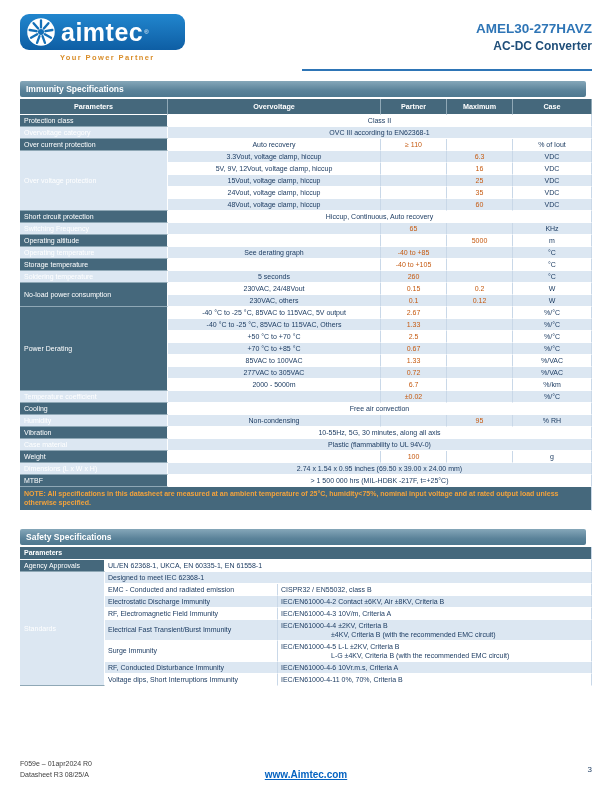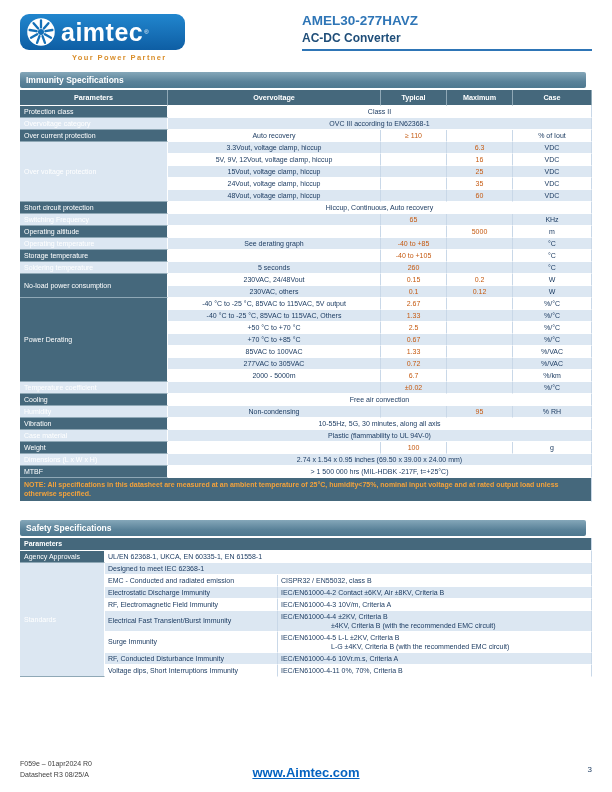--- a/index.html
+++ b/index.html
@@ -6,22 +6,22 @@
   .page { width:612px; height:792px; position:relative; background:#ffffff;
           font-family:"Liberation Sans", sans-serif; overflow:hidden; }
   .content { padding:14px 20px 0 20px; }
 
   
   .header { display:flex; justify-content:space-between; align-items:flex-start; }
   .logo-rect { display:flex; align-items:center; width:152px; height:36px;
                background:linear-gradient(180deg,#2186ce,#0e5ea4); border-radius:9px; padding:0 8px 0 5px; }
   .logo-text { color:#ffffff; font-size:25px; font-weight:bold; letter-spacing:0.5px; margin-left:4px; line-height:1; }
   .logo-reg { color:#ffffff; font-size:6px; vertical-align:top; margin-left:1px; }
-  .tagline { margin:3px 0 0 52px; color:#d98e2b; font-size:7.5px; font-weight:bold; letter-spacing:1.4px; }
-  .header-right { width:290px; border-bottom:2px solid #2e75b6; padding-bottom:4px; }
+  .tagline { margin:3px 0 0 40px; color:#d98e2b; font-size:7.5px; font-weight:bold; letter-spacing:1.4px; }
+  .header-right { width:290px; text-align:right; margin-top:8px; border-bottom:2px solid #2e75b6; padding-bottom:16px; }
   .product { color:#2e75b6; font-size:13.5px; font-weight:bold; line-height:1.1; }
   .subtitle { color:#1f4e79; font-size:12px; font-weight:bold; margin-top:2px; }
 
   
   .section-bar { width:560px; height:16px; line-height:16px; margin:10px 0 2px 0; padding-left:6px;
                  background:linear-gradient(180deg,#85a7b9 0%,#5a8299 60%,#4e788f 100%);
                  color:#ffffff; font-size:8.5px; font-weight:bold; border-radius:2px; }
   .section-bar.second { margin-top:18px; }
 
   
@@ -42,21 +42,21 @@
   .spec td.ph { background:#45687c; color:#ffffff; font-weight:bold; text-align:left;
                 padding-left:4px; height:12px; border-bottom:1px solid #ffffff; }
   .spec td.two { white-space:normal; line-height:9px; padding-top:1px; padding-bottom:1px; }
   .spec .l2 { padding-left:50px; }
 
   
   .footer { position:absolute; left:20px; right:20px; bottom:12px; font-size:7px; color:#404040; }
   .f-left { float:left; line-height:1.5; }
   .f-right { float:right; color:#17375e; font-size:8px; margin-top:6px; }
   .f-center { position:absolute; left:50%; transform:translateX(-50%); bottom:0; }
-  .f-center a { color:#0563c1; font-size:13px; font-weight:bold; text-decoration:underline; }
+  .f-center a { color:#0563c1; font-size:10px; font-weight:bold; text-decoration:underline; }
 </style>
 </head>
 <body>
 
 <div class="page">
   <div class="content">
 
     <div class="header">
       <div>
         <div class="logo-rect">
@@ -93,21 +93,21 @@
           <col style="width:148px">
           <col style="width:213px">
           <col style="width:66px">
           <col style="width:66px">
           <col style="width:79px">
         </colgroup>
       <tbody>
           <tr class="thead">
         <td>Parameters</td>
         <td>Overvoltage</td>
-        <td>Typical</td>
+        <td>Partner</td>
         <td>Maximum</td>
         <td>Case</td>
       </tr>
       <tr>
             <td class="p">Protection class</td>
             <td colspan="4">Class II</td>
           </tr>
       <tr class="a">
             <td class="p">Overvoltage category</td>
             <td colspan="4">OVC III according to EN62368-1</td>

